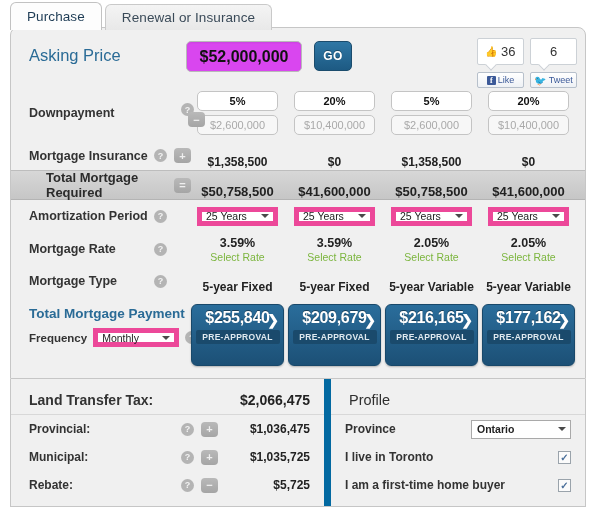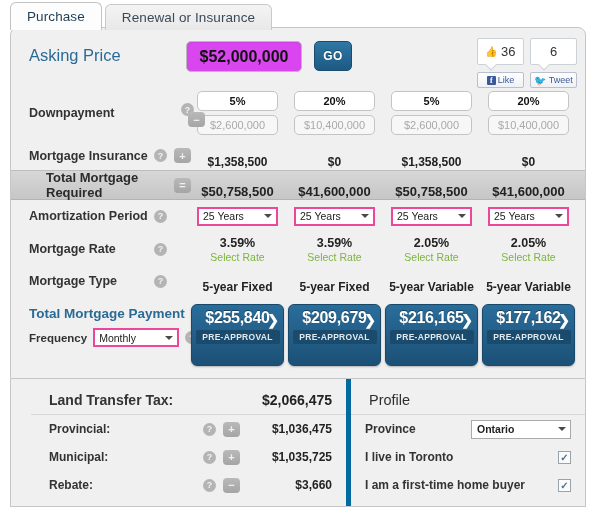--- a/index.html
+++ b/index.html
@@ -215,21 +215,21 @@
     border-top: 1px solid #bdbdbd;
     border-bottom: 1px solid #b4b4b4;
     height: 30px;
   }
   .band .rlabel { font-size: 13px; color: #2b2b2b; margin-left: 17px; }
   .band .vcell { font-size: 13px; }
 
   
   .sel {
     width: 81px; height: 19px;
-    border: 2px solid #ec4899;
+    border: 5px solid #ec4899;
     background: #ffffff;
     font-size: 10.5px;
     color: #222;
     font-family: "Liberation Sans", sans-serif;
     padding: 0 2px 0 4px;
     display: flex; align-items: center;
     justify-content: space-between;
     cursor: pointer;
   }
   .caret { width: 0; height: 0; border-left: 4px solid transparent; border-right: 4px solid transparent; border-top: 4px solid #4a4a4a; margin-right: 2px; }
@@ -280,21 +280,21 @@
 
   
   .bottom {
     position: absolute; left: 10px; top: 379px;
     width: 576px; height: 128px;
     background: #f0f0f0;
     border: 1px solid #c6c6c6;
     border-top: none;
     display: flex;
   }
-  .bl { width: 320px; border-right: 5px solid #0369a1; position: relative; margin-left: 20px; }
+  .bl { width: 320px; border-right: 7px solid #0369a1; position: relative; }
   .br { flex: 1; position: relative; }
   .sec-head {
     display: flex; align-items: center;
     padding: 0 14px 0 18px;
     height: 30px;
     margin-top: 6px;
     border-bottom: 1px solid #d8d8d8;
     font-size: 14px; color: #333; font-weight: bold;
   }
   .sec-head .amt { margin-left: auto; font-size: 14px; color: #222; font-weight: bold; }
@@ -547,21 +547,21 @@
       <div class="brow">
         <span>Municipal:</span>
         <span class="help bhelp">?</span>
         <span class="op bop">+</span>
         <span class="bval">$1,035,725</span>
       </div>
       <div class="brow">
         <span>Rebate:</span>
         <span class="help bhelp">?</span>
         <span class="op bop">−</span>
-        <span class="bval">$3,660</span>
+        <span class="bval">$5,725</span>
       </div>
     </div>
 
     <div class="br">
       <div class="sec-head profile">
         <span>Profile</span>
       </div>
       <div class="prow">
         <span>Province</span>
         <span class="psel">

